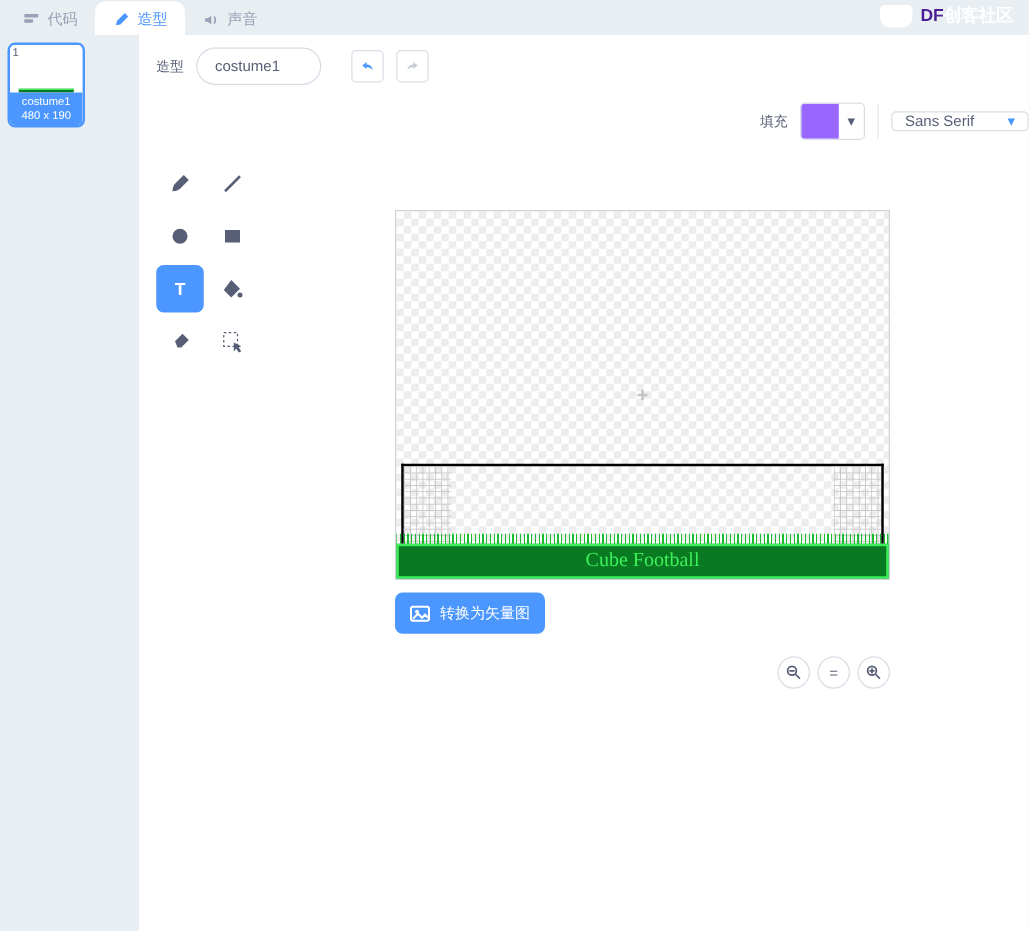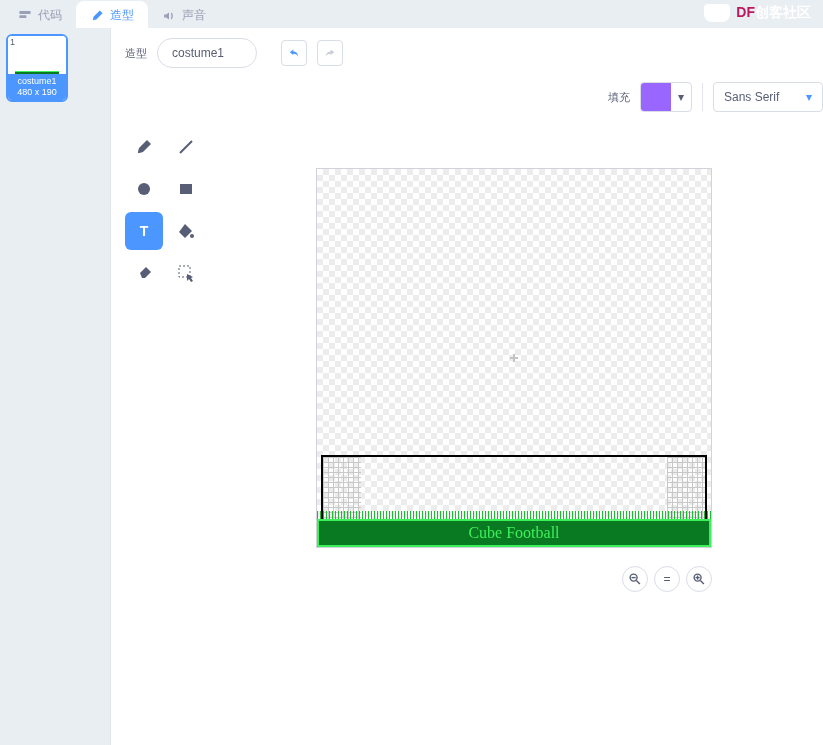--- a/index.html
+++ b/index.html
@@ -5,50 +5,50 @@
   * { box-sizing: border-box; margin: 0; padding: 0; }
   body { width: 823px; height: 745px; background: #e9eef2; font-family: "Helvetica Neue", Arial, sans-serif; font-size: 12px; color: #575e75; overflow: hidden; position: relative;}
   
   .tabs { display: flex; gap: 0; padding: 4px 0 0 4px; height: 28px; align-items: flex-end;}
   .tab { display: flex; align-items: center; gap: 6px; padding: 6px 14px 4px 14px; border-radius: 8px 8px 0 0; color: #9aa0b5; cursor: pointer; }
   .tab.active { background: #fff; color: #4c97ff; border-bottom: none;}
   .tab .ic { width:14px; height:14px; display:inline-flex; align-items:center; justify-content:center;}
   .brand { position:absolute; right:12px; top:4px; display:flex; align-items:center; gap:6px; color:#fff;}
   .brand .face { width:26px; height:18px; background:#fff; border-radius:4px 4px 8px 8px; position:relative;}
   .brand-text { font-weight:700; font-size:14px;}
-  .brand-text .orange{color:#be185d;}
+  .brand-text .orange{color:#4c1d95;}
   
   .main { display:flex; height: calc(100% - 28px);}
   .thumbs { width:110px; background:#e9eef2; padding:6px; display:flex; flex-direction:column; gap:6px;}
   .thumb { width:62px; border:2px solid #4c97ff; border-radius:6px; background:#fff; overflow:hidden; display:flex; flex-direction:column; position:relative;}
   .thumb .num{ position:absolute; left:2px; top:1px; font-size:9px;}
   .thumb .pic{ height:38px; background:#fff; display:flex; align-items:flex-end; justify-content:center;}
   .thumb .pic .bar{ width:44px; height:3px; background:#0a7a22; border-top:1px solid #3cf05a;}
   .thumb .lbl{ background:#4c97ff; color:#fff; font-size:9px; text-align:center; line-height:1.2; padding:2px 0;}
   .editor { flex:1; background:#fff; border-left:1px solid #e0e4ec; position:relative;}
   
   .row{ display:flex; align-items:center; gap:10px; padding:10px 0 0 14px;}
   .lbl-sm{ font-size:11px; color:#575e75;}
   .input{ height:30px; border:1px solid #d9dde6; border-radius:16px; padding:0 14px; background:#fff; font-size:12px; color:#575e75; outline:none; width:100px;}
   .iconbtn{ width:26px; height:26px; border:1px solid #d9dde6; background:#fff; border-radius:4px; display:inline-flex; align-items:center; justify-content:center; cursor:pointer; color:#6b7280;}
   .iconbtn svg{width:14px;height:14px;}
   .fill-chip{ display:inline-flex; border:1px solid #d9dde6; border-radius:4px; overflow:hidden; height:30px;}
   .fill-chip .sw{ width:30px; background:#9966ff;}
   .fill-chip .ar{ width:20px; display:flex; align-items:center; justify-content:center;}
-  .font-sel{ width:110px; height:30px; border:1px solid #d9dde6; border-radius:4px; display:flex; align-items:center; justify-content:space-between; padding:0 10px; cursor:pointer;}
+  .font-sel{ width:110px; height:16px; border:1px solid #d9dde6; border-radius:4px; display:flex; align-items:center; justify-content:space-between; padding:0 10px; cursor:pointer;}
   .font-sel .ar{color:#4c97ff;}
   .sep{ width:1px; height:28px; background:#e3e6ee;}
   
   .tools{ position:absolute; left:14px; top:100px; width:80px; display:grid; grid-template-columns:repeat(2,38px); grid-auto-rows:38px; gap:4px;}
   .tool{ width:38px; height:38px; border-radius:6px; display:flex; align-items:center; justify-content:center; cursor:pointer; color:#575e75;}
   .tool.active{ background:#4c97ff; color:#fff;}
   .tool svg{ width:20px; height:20px;}
   
   .canvas-wrap{ position:absolute; left:205px; top:140px; width:396px; }
-  .stage{ width:396px; height:380px; border:1px solid #d0d3db; position:relative; overflow:hidden;
+  .stage{ width:396px; height:296px; border:1px solid #d0d3db; position:relative; overflow:hidden;
     background-image:
     linear-gradient(45deg,#ececec 25%,transparent 25%,transparent 75%,#ececec 75%),
     linear-gradient(45deg,#ececec 25%,transparent 25%,transparent 75%,#ececec 75%);
     background-size:12px 12px; background-position:0 0,6px 6px; background-color:#fff;}
   .goal{ position:absolute; left:4px; right:4px; height:64px; bottom:28px; border:2px solid #000; border-bottom:none; }
   .goal:before,.goal:after{content:"";position:absolute;top:0;width:38px;height:100%;
     background-image:linear-gradient(#c8c8c8 1px,transparent 1px),linear-gradient(90deg,#c8c8c8 1px,transparent 1px);
     background-size:5px 5px;}
   .goal:before{left:0;} .goal:after{right:0;}
   .field{ position:absolute; left:0; right:0; bottom:0; height:28px; background:#0a7a22; border:2px solid #3cf05a; display:flex; align-items:center; justify-content:center;}
@@ -195,20 +195,28 @@
 
     <div class="canvas-wrap">
       <div class="stage">
         <div class="cross"></div>
         <div class="goal"></div>
         <div class="grass"></div>
         <div class="field">
           <span class="field-text">Cube Football</span>
         </div>
       </div>
+      <button class="convert">
+        <svg width="16" height="14" viewBox="0 0 20 16" fill="none" stroke="#fff" stroke-width="2">
+            <rect x="1" y="1" width="18" height="14" rx="2"></rect>
+            <circle cx="7" cy="6" r="2" fill="#fff" stroke="none"></circle>
+            <path d="M3 13l5-5 4 4 3-3 3 3"></path>
+          </svg>
+        <span>转换为矢量图</span>
+      </button>
       <div class="zoom">
         <div class="zbtn">
           <svg width="14" height="14" viewBox="0 0 20 20" fill="none" stroke="#575e75" stroke-width="2">
               <circle cx="8" cy="8" r="5"></circle>
               <line x1="12" y1="12" x2="17" y2="17"></line>
               <line x1="5" y1="8" x2="11" y2="8"></line>
             </svg>
         </div>
         <div class="zbtn">
             <span>=</span>

